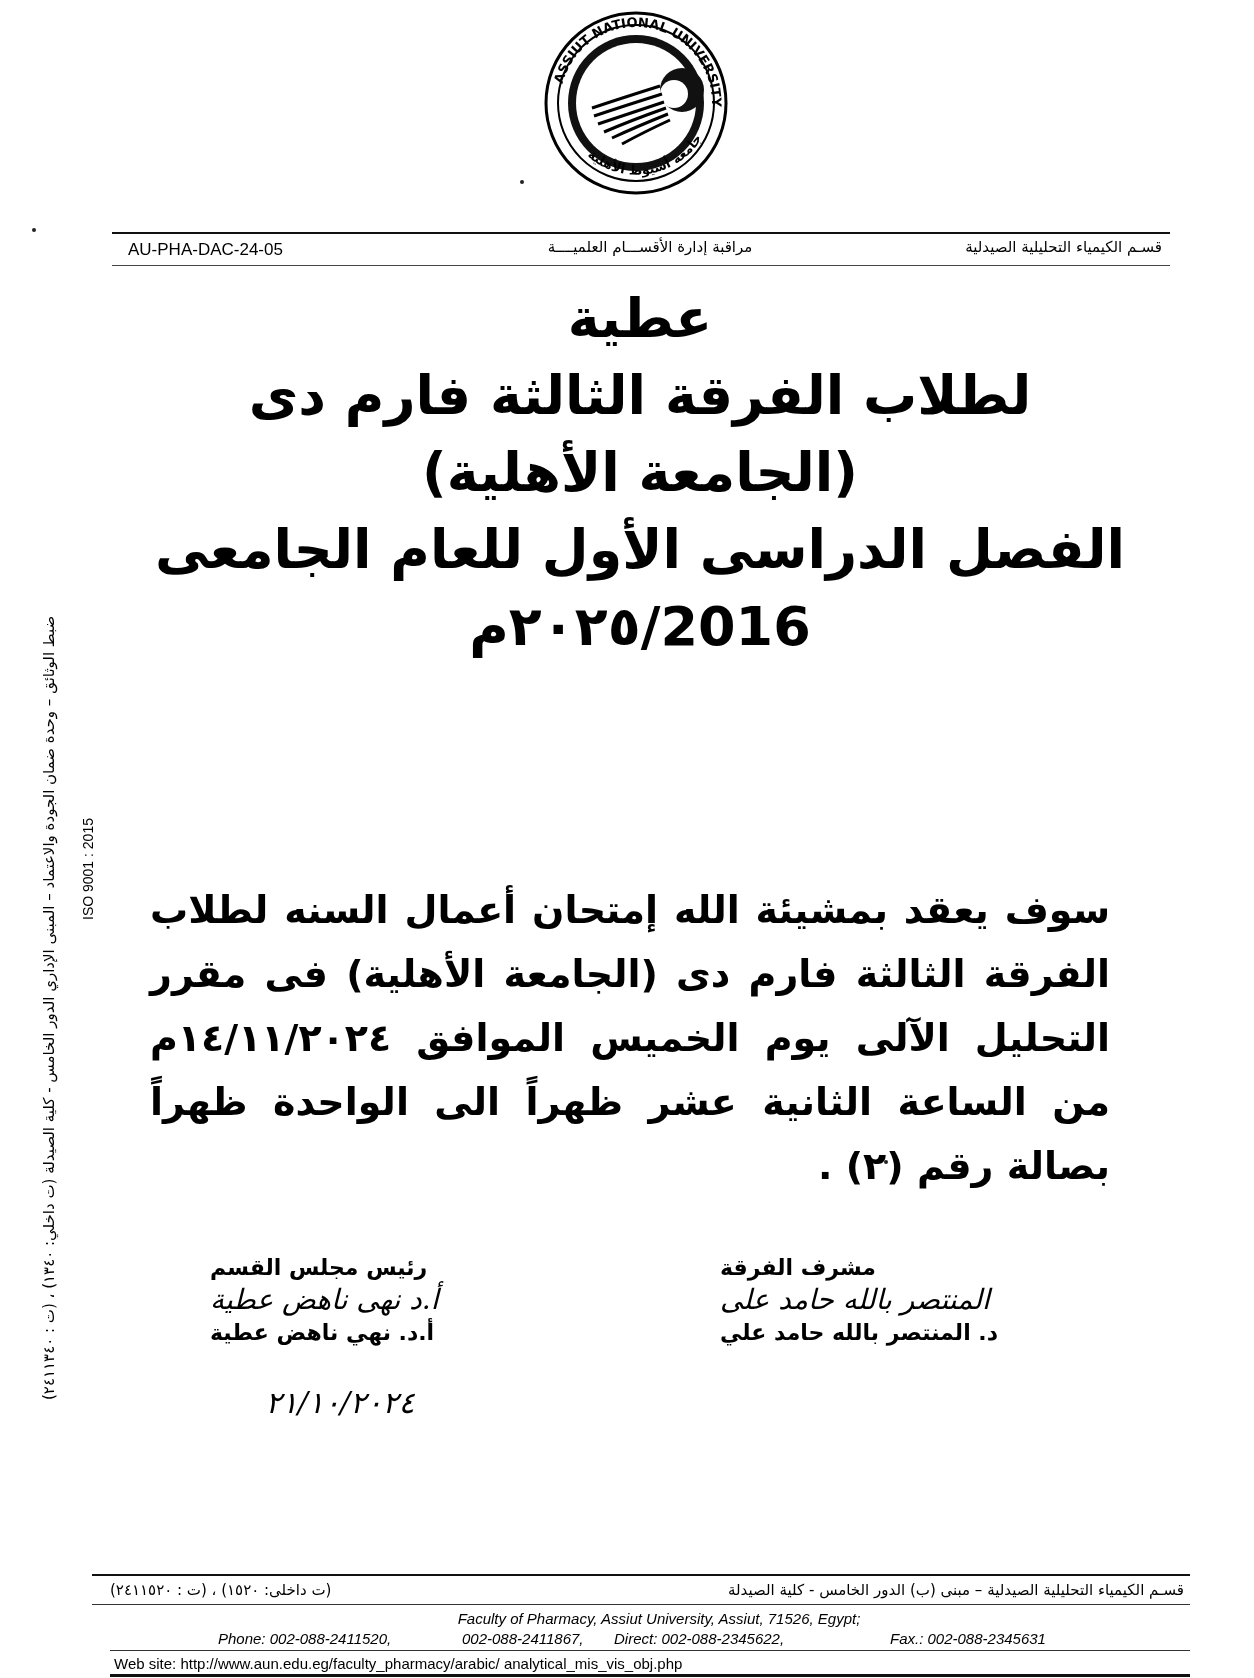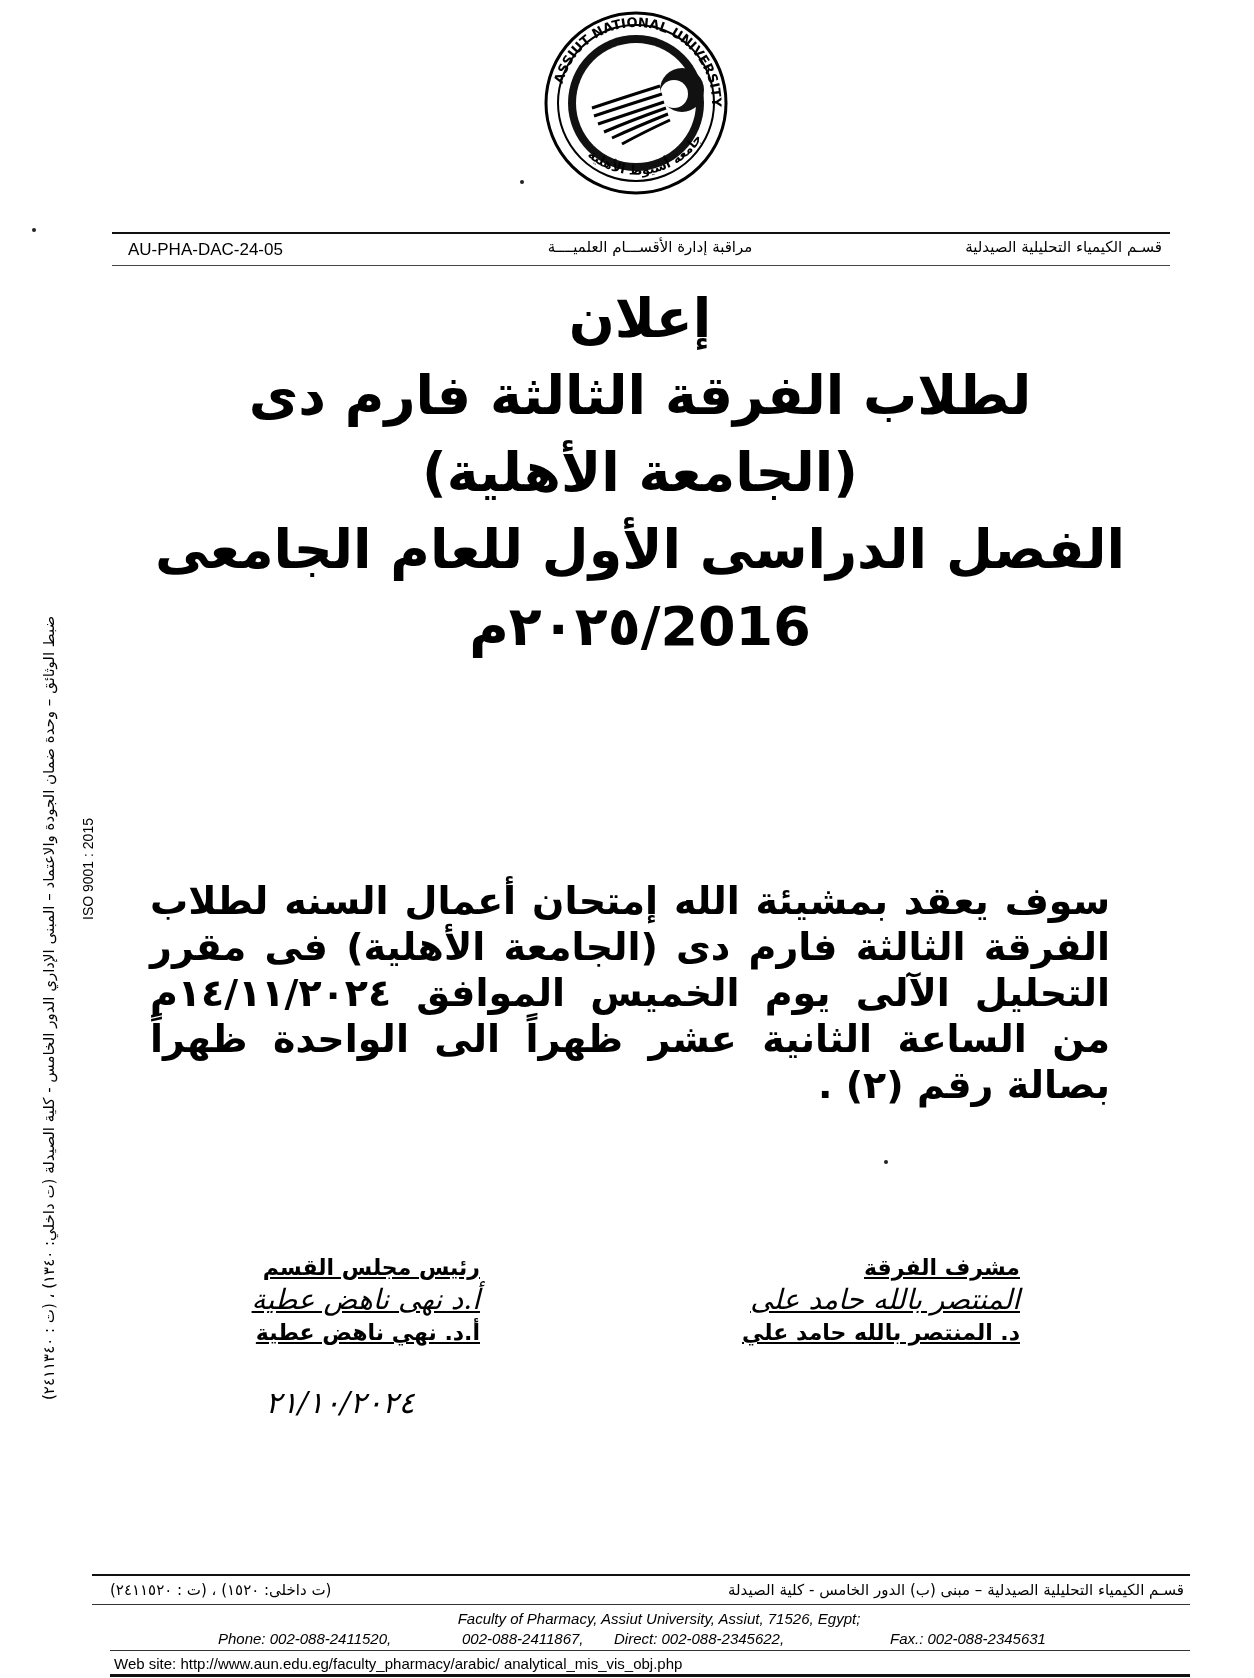--- a/index.html
+++ b/index.html
@@ -62,28 +62,27 @@
     }
 
     
     .body-para {
       left: 150px; top: 878px; width: 960px;
       direction: rtl; text-align: justify;
       text-align-last: right;
       font-family: "DejaVu Sans", sans-serif;
       font-weight: bold;
       font-size: 38px;
-      line-height: 46px;
+      line-height: 64px;
     }
 
     
     .sig {
-      direction: rtl; text-align: right;
-      font-family: "DejaVu Sans", sans-serif;
-      text-decoration: underline;
+      direction: rtl; text-align: left;
+      font-family: "DejaVu Sans", sans-serif;
     }
     .sig .role { font-weight: bold; font-size: 22px; display: block; }
     .sig .hand {
       display: block; font-size: 28px; font-style: italic;
       font-family: "DejaVu Serif", serif; font-weight: normal;
       line-height: 40px; letter-spacing: -1px;
     }
     .sig .name { font-weight: bold; font-size: 22px; display: block; }
     .sig-right { left: 720px; top: 1255px; width: 300px; }
     .sig-left  { left: 210px; top: 1255px; width: 270px; }
@@ -192,21 +191,21 @@
   </svg>
 </div>
 
 <div class="abs hdr-line"></div>
 <div class="abs hdr-code">AU-PHA-DAC-24-05</div>
 <div class="abs hdr-center">مراقبة إدارة الأقســـام العلميــــة</div>
 <div class="abs hdr-right">قسـم الكيمياء التحليلية الصيدلية</div>
 <div class="abs hdr-line2"></div>
 
 <div class="abs title-block">
-  <span class="title-line">إعلان</span>
+  <span class="title-line">عطية</span>
   <span class="title-line">لطلاب الفرقة الثالثة فارم دى</span>
   <span class="title-line">(الجامعة الأهلية)</span>
   <span class="title-line">الفصل الدراسى الأول للعام الجامعى</span>
   <span class="title-line">2016/٢٠٢٥م</span>
 </div>
 
 <div class="abs body-para">سوف يعقد بمشيئة الله إمتحان أعمال السنه لطلاب الفرقة الثالثة فارم دى (الجامعة الأهلية) فى مقرر التحليل الآلى يوم الخميس الموافق ١٤/١١/٢٠٢٤م من الساعة الثانية عشر ظهراً الى الواحدة ظهراً بصالة رقم (٢) .</div>
 
 <div class="abs sig sig-right">
   <span class="role">مشرف الفرقة</span>

